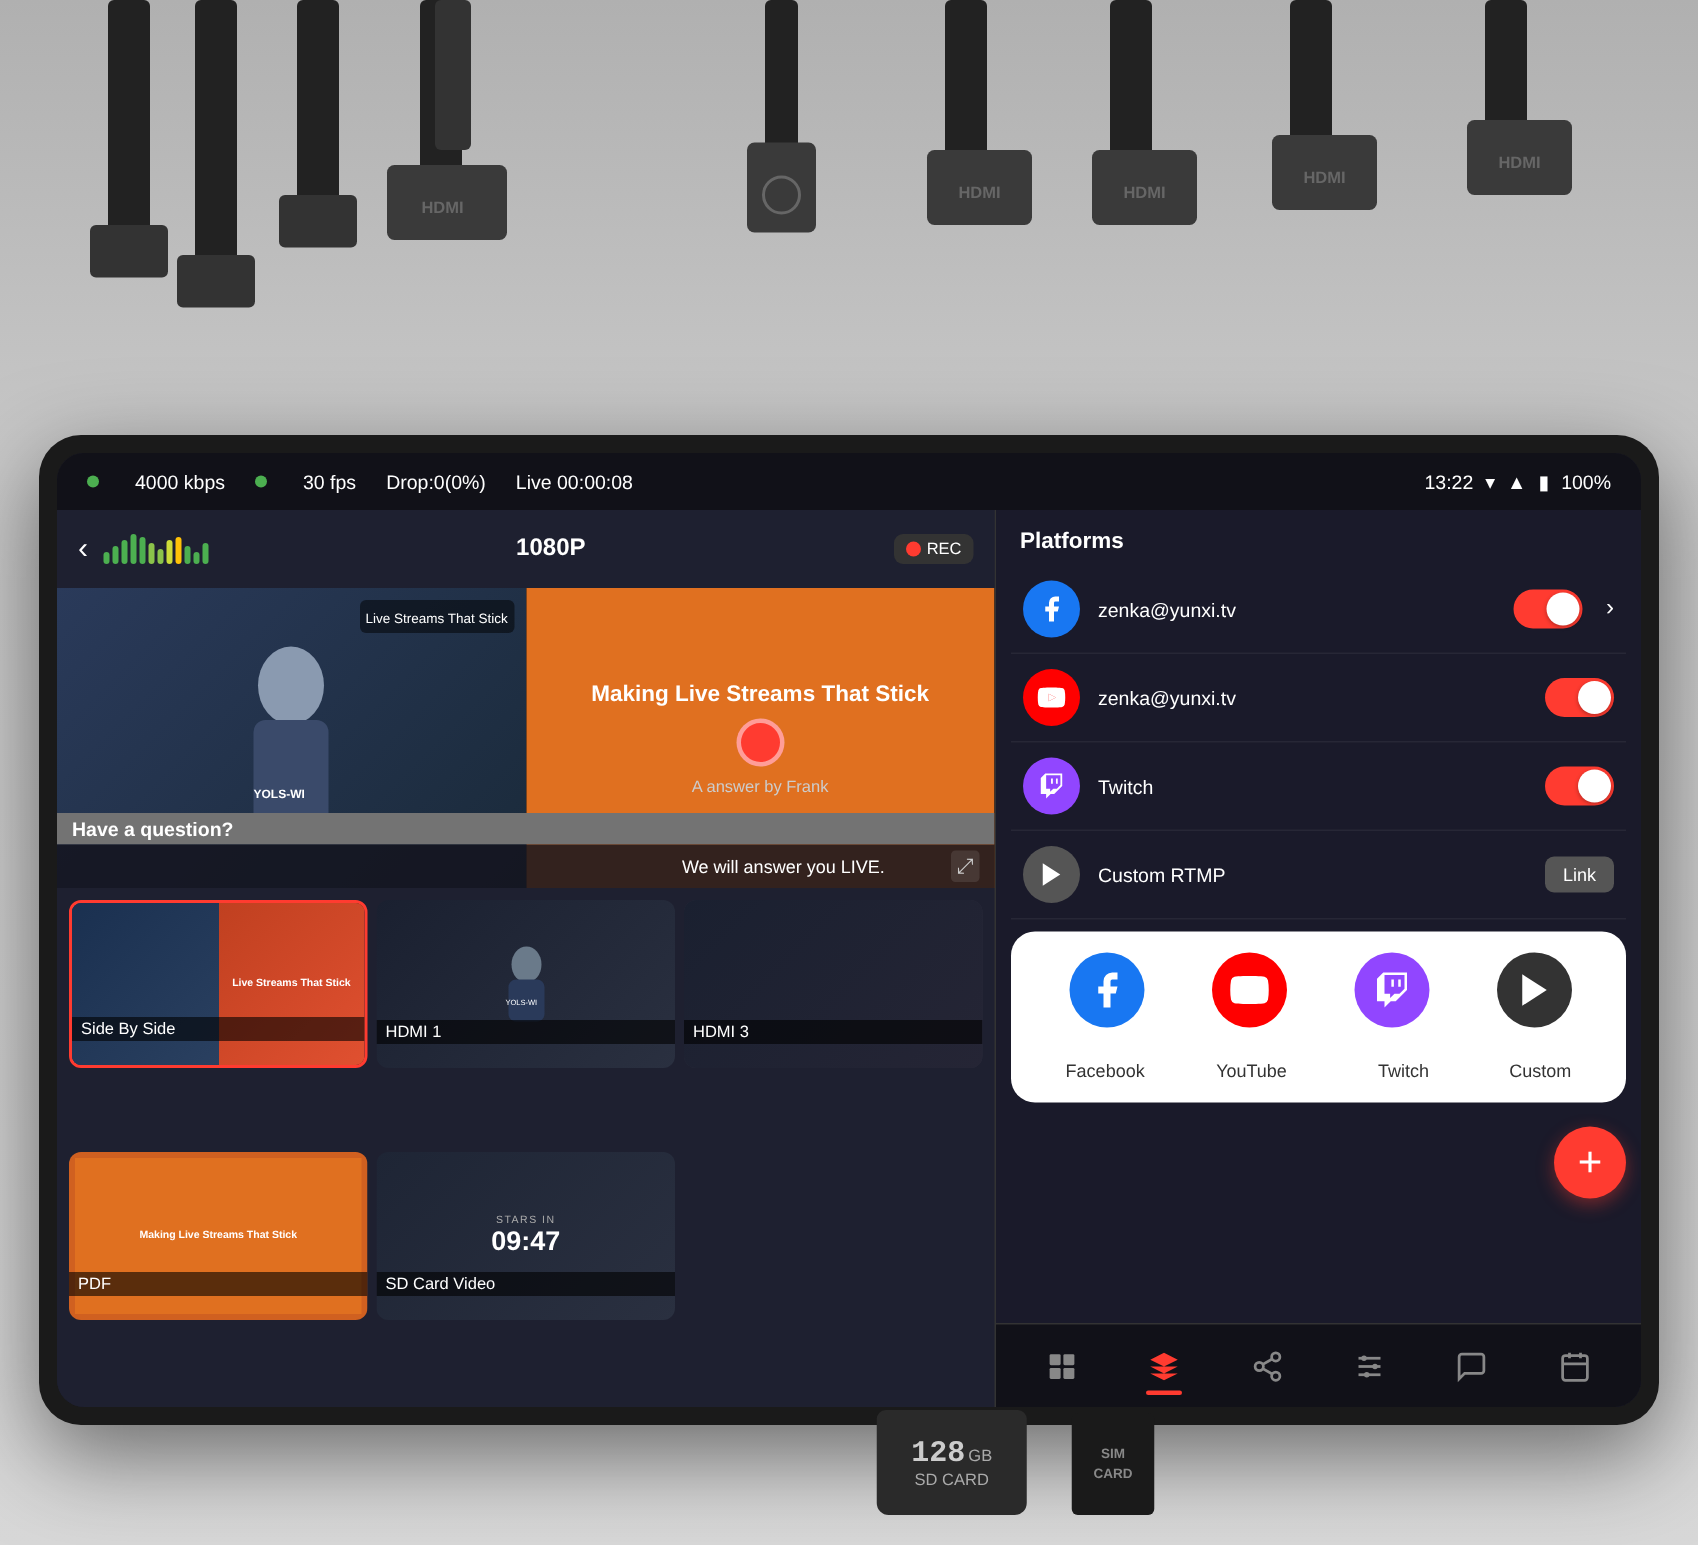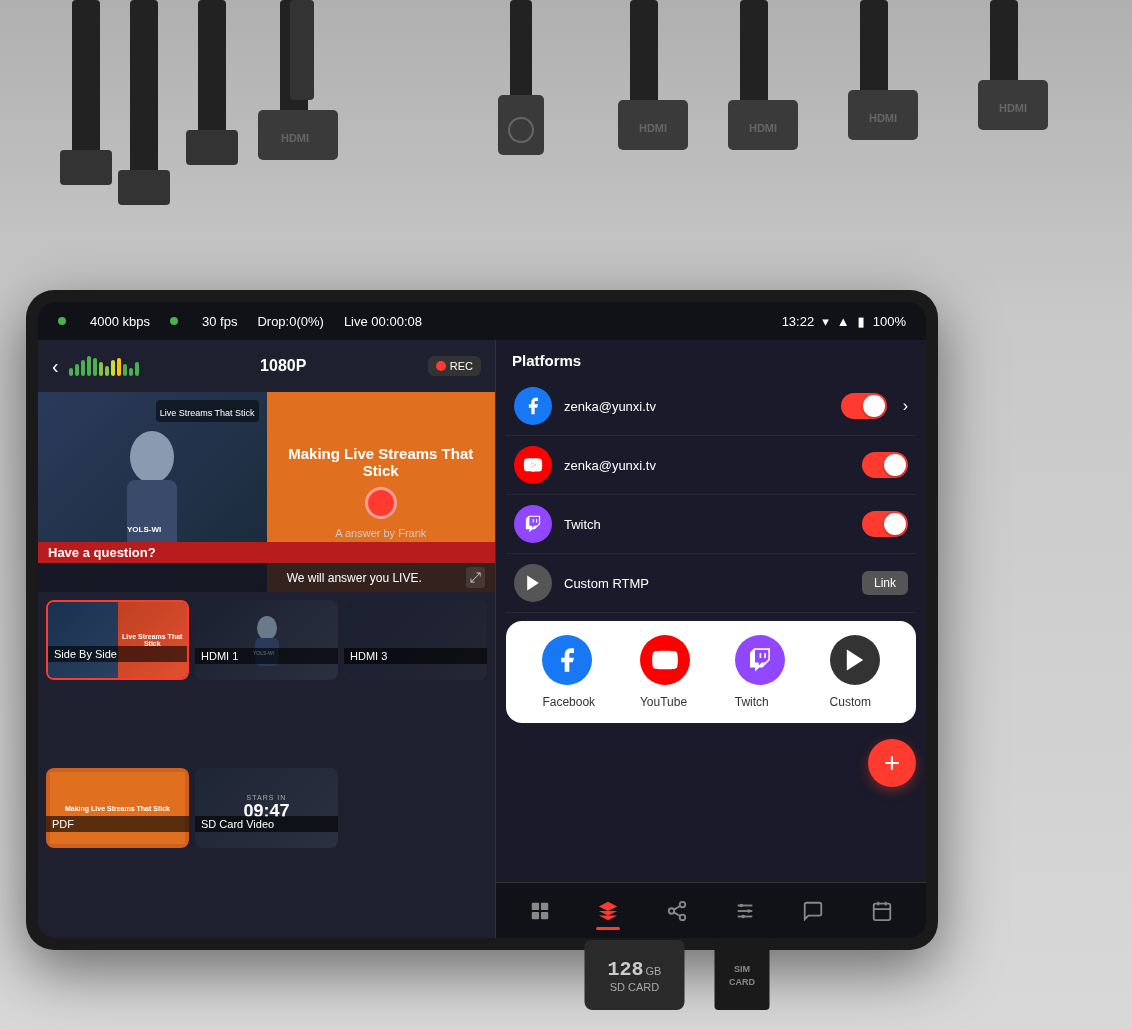--- a/index.html
+++ b/index.html
@@ -204,21 +204,21 @@
 
     
     .lower-third {
       position: absolute;
       bottom: 0;
       left: 0;
       right: 0;
     }
 
     .lower-third-top {
-      background: #b91c1c;
+      background: #737373;
       padding: 3px 10px;
       color: #fff;
       font-size: 13px;
       font-weight: bold;
     }
 
     .lower-third-bottom {
       background: rgba(20,20,30,0.85);
       padding: 4px 10px;
       color: #fff;
@@ -402,22 +402,22 @@
       padding: 14px;
       display: flex;
       justify-content: space-around;
       align-items: center;
       flex-shrink: 0;
     }
 
     .picker-item {
       display: flex;
       flex-direction: column;
-      align-items: flex-start;
-      gap: 10px;
+      align-items: flex-end;
+      gap: 22px;
       cursor: pointer;
     }
 
     .picker-icon {
       width: 50px;
       height: 50px;
       border-radius: 50%;
       display: flex;
       align-items: center;
       justify-content: center;
@@ -571,21 +571,21 @@
 
   <rect x="860" y="0" width="28" height="110" rx="4" fill="#222"></rect>
   <rect x="848" y="90" width="70" height="50" rx="5" fill="#3a3a3a"></rect>
   <text x="883" y="122" fill="#666" font-size="11" font-weight="bold" text-anchor="middle" font-family="Arial">HDMI</text>
 
   <rect x="990" y="0" width="28" height="100" rx="4" fill="#222"></rect>
   <rect x="978" y="80" width="70" height="50" rx="5" fill="#3a3a3a"></rect>
   <text x="1013" y="112" fill="#666" font-size="11" font-weight="bold" text-anchor="middle" font-family="Arial">HDMI</text>
 </svg>
 
-<div class="device" style="position:absolute;top:230px;left:26px;width:912px;height:660px;z-index:10;">
+<div class="device" style="position:absolute;top:230px;left:26px;width:1080px;height:660px;z-index:10;">
   <div class="screen">
 
     <div class="status-bar">
       <span class="status-dot green-dot"></span>
       <span>4000 kbps</span>
       <span class="status-dot green-dot"></span>
       <span>30 fps</span>
       <span>Drop:0(0%)</span>
       <span>Live 00:00:08</span>
       <div class="status-right">

